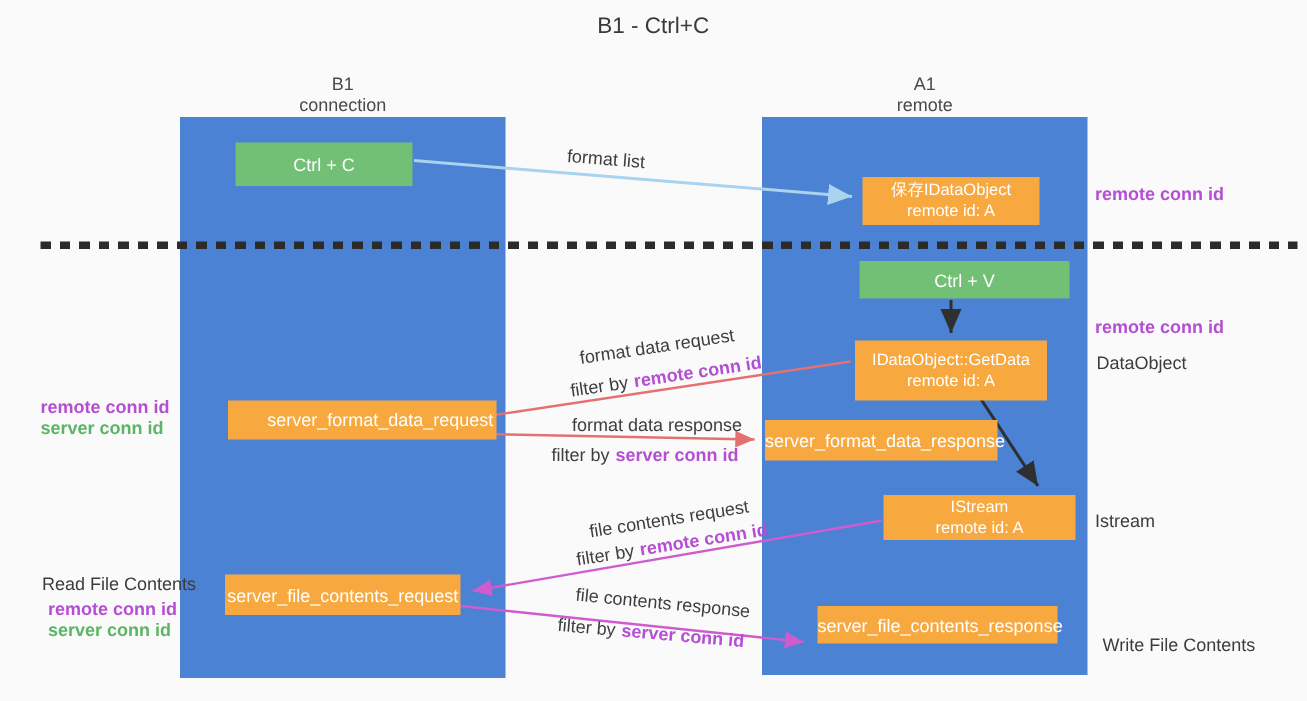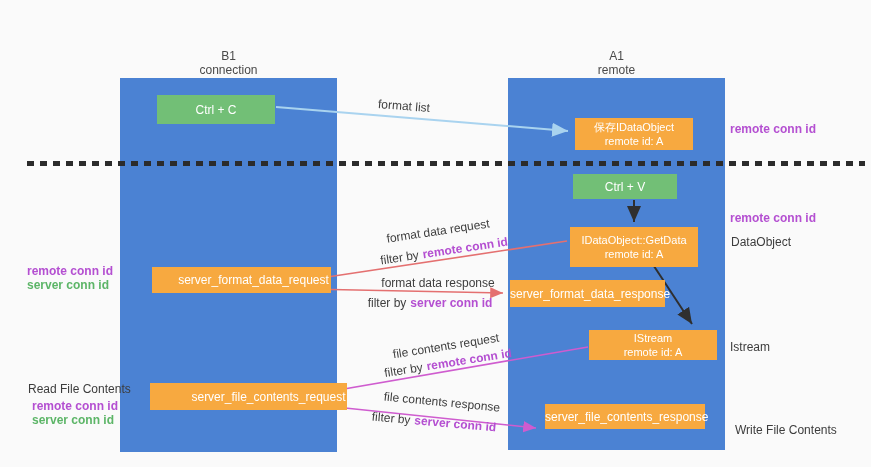--- a/index.html
+++ b/index.html
@@ -21,45 +21,46 @@
 
   svg.arrows{position:absolute;left:0;top:0;z-index:2;}
 
   .node{position:absolute;z-index:4;color:#ffffff;text-align:center;
         display:flex;flex-direction:column;justify-content:center;
         font-size:11.5px;line-height:14px;}
   .node.green{background:#72bf76;}
   .node.orange{background:#f7a940;}
 
   .n-ctrl-c{left:157px;top:95px;width:118px;height:29px;font-size:12px;}
-  .n-ctrl-v{left:573px;top:174px;width:104px;height:25px;font-size:12px;}
+  .n-ctrl-v{left:573px;top:174px;width:140px;height:25px;font-size:12px;}
   .n-save{left:575px;top:118px;width:118px;height:32px;font-size:11px;}
   .n-getdata{left:570px;top:227px;width:128px;height:40px;font-size:11px;}
   .n-istream{left:589px;top:330px;width:128px;height:30px;font-size:11px;}
   .n-fmt-req{left:152px;top:267px;width:155px;height:26px;font-size:12px;padding-left:24px;}
   .n-fmt-resp{left:510px;top:280px;width:155px;height:27px;font-size:12px;}
-  .n-file-req{left:150px;top:383px;width:157px;height:27px;font-size:12px;padding-left:40px;}
+  .n-file-req{left:150px;top:383px;width:157px;height:27px;font-size:12px;}
   .n-file-resp{left:545px;top:404px;width:160px;height:25px;font-size:12px;}
 
   .edge-label{position:absolute;z-index:5;font-size:12px;color:#3e3e3e;white-space:nowrap;}
   .center{transform:translate(-50%,-50%);}
   .term{font-weight:bold;color:#b44fd1;}
   .filter-prefix{margin-right:4px;}
 
   .annot{position:absolute;z-index:5;font-size:12px;white-space:nowrap;}
   .annot.purple{color:#b44fd1;font-weight:bold;}
   .annot.green{color:#5cb567;font-weight:bold;}
   .annot.plain{color:#3c3c3c;}
 </style>
 </head>
 <body>
 
 <div class="canvas">
 
   <div class="title">
+    <div>B1 - Ctrl+C</div>
   </div>
 
   <div class="lane-header left">
     <div>B1</div>
     <div>connection</div>
   </div>
   <div class="lane-header right">
     <div>A1</div>
     <div>remote</div>
   </div>

